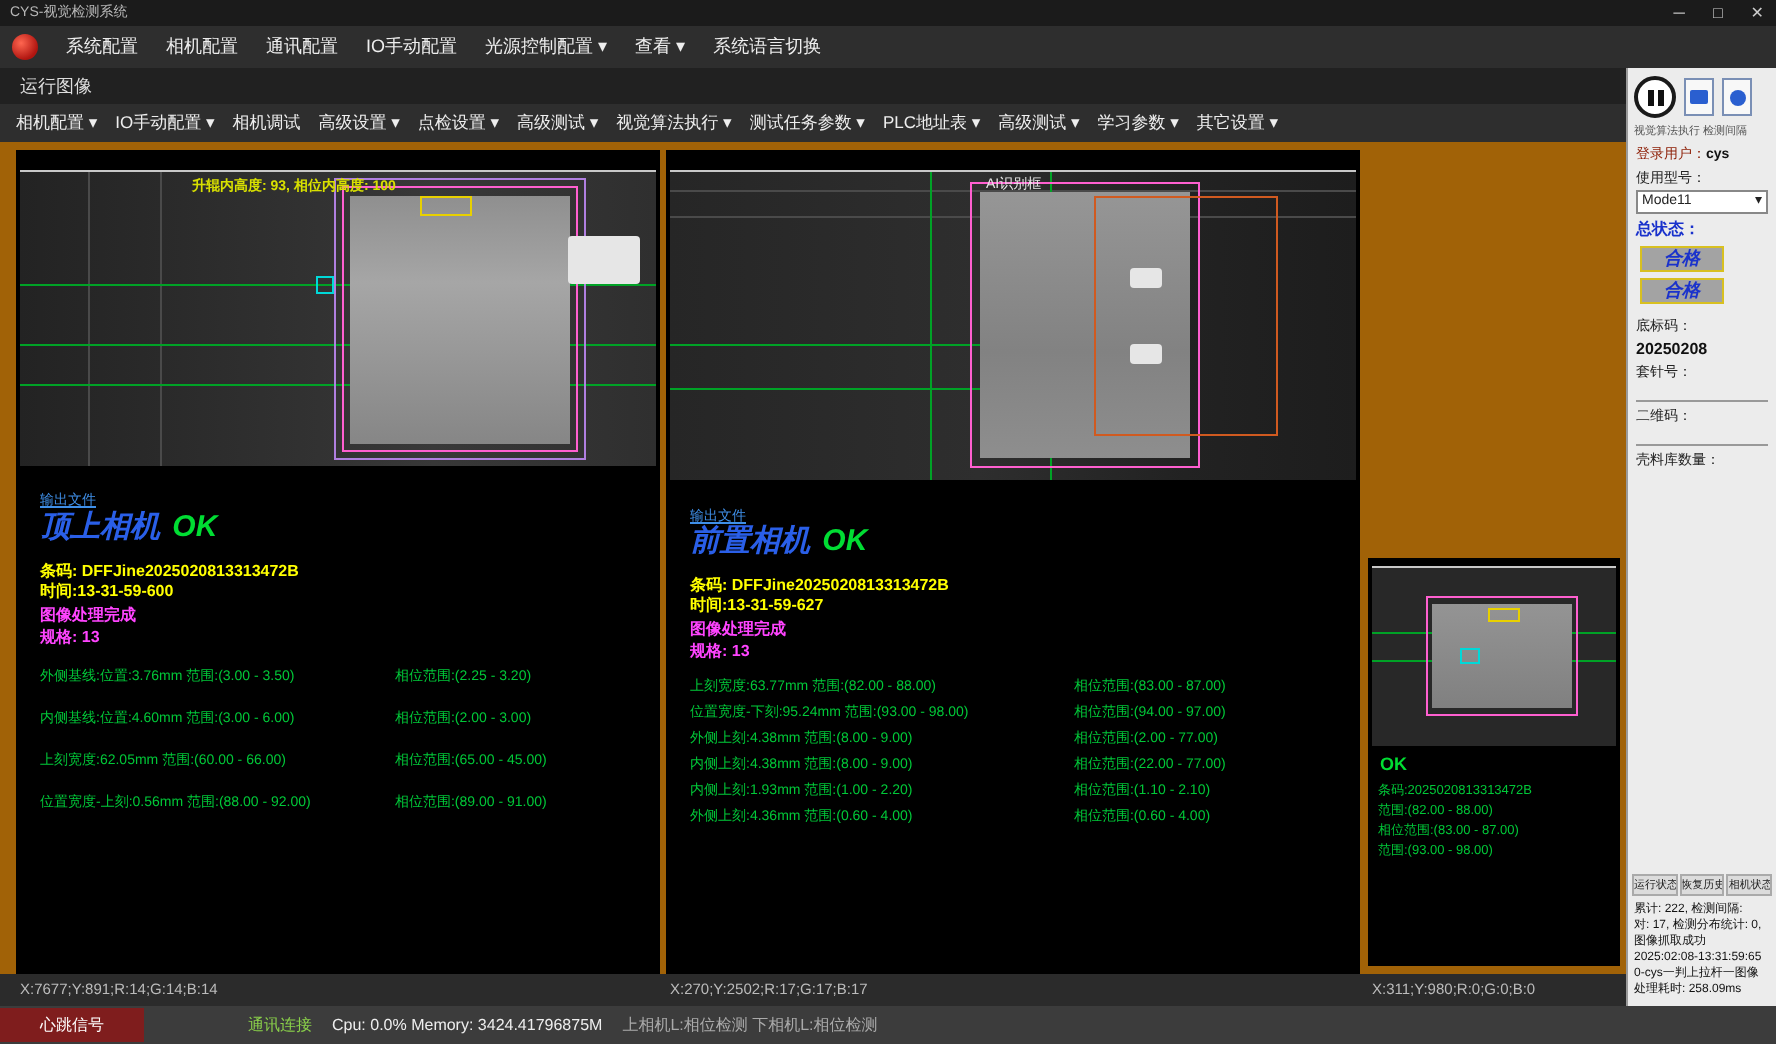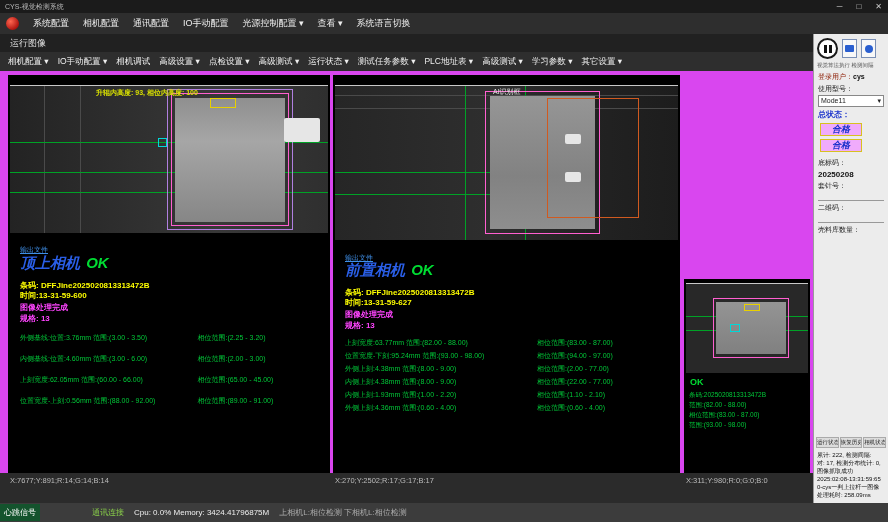--- a/index.html
+++ b/index.html
@@ -18,21 +18,21 @@
           background:radial-gradient(circle at 35% 35%, #ff6650, #b01510 70%); flex:0 0 auto; }
   .menubar .mi { white-space:nowrap; cursor:default; }
 
   .tabrow { position:absolute; top:34px; left:0; width:813px; height:18px; background:#212121;
             color:#dddddd; font-size:9px; line-height:18px; padding-left:10px; }
   .toolbar { position:absolute; top:52px; left:0; width:813px; height:19px; background:#2e2e2e;
              display:flex; align-items:center; gap:9px; padding-left:8px; color:#eeeeee; font-size:8.5px; }
   .toolbar .ti { white-space:nowrap; cursor:default; }
 
   
-  .main { position:absolute; top:71px; left:0; width:813px; height:432px; background:#d946ef; }
+  .main { position:absolute; top:71px; left:0; width:813px; height:432px; background:#a16207; }
   .panel { position:absolute; background:#000; }
 
   .cam { position:absolute; overflow:hidden; border-top:1px solid #c8c8c8; }
   .cam .hline { position:absolute; left:0; right:0; height:1px; background:#00a226; }
   .cam .vline { position:absolute; top:0; bottom:0; width:1px; background:#00a226; }
   .cam .faint { position:absolute; background:#4a4a4a; }
   .cam .box   { position:absolute; border:1px solid #ff5fd0; }
   .cam .box2  { position:absolute; border:1px solid #b07fe0; }
   .cam .boxo  { position:absolute; border:1px solid #d05a20; }
   .cam .boxc  { position:absolute; border:1px solid #00d8d8; }
@@ -48,55 +48,55 @@
   .ptitle .ok { color:#00dd33; margin-left:2px; }
   .ycode { position:absolute; left:12px; color:#ffff00; font-size:8px; font-weight:bold; white-space:nowrap; }
   .mline { position:absolute; left:12px; color:#ff44ff; font-size:8px; font-weight:bold; white-space:nowrap; }
   .meas  { position:absolute; left:12px; right:4px; display:flex; color:#00c838; font-size:7px; white-space:nowrap; }
   .meas .ml { flex:0 0 58%; overflow:hidden; }
   .meas .mr { flex:1; overflow:hidden; }
   .gline { position:absolute; left:5px; color:#00c838; font-size:6.5px; white-space:nowrap; }
   .okbig { position:absolute; color:#00dd33; font-size:9px; font-weight:bold; }
   .pfoot { position:absolute; bottom:0; left:0; right:0; height:13px; background:#2b2b2b;
            color:#bbbbbb; font-size:7.5px; line-height:13px; padding-left:4px; white-space:nowrap; }
-  .bottom-strip { position:absolute; bottom:0; left:0; width:813px; height:30px; background:#2b2b2b; }
+  .bottom-strip { position:absolute; bottom:0; left:0; width:813px; height:16px; background:#2b2b2b; }
   .bottom-strip span { position:absolute; top:0; color:#bbbbbb; font-size:7.5px; line-height:16px; white-space:nowrap; }
 
   
   .sidebar { position:absolute; left:813px; top:34px; width:75px; height:469px; background:#ececec;
              border-left:1px solid #9a9a9a; display:flex; flex-direction:column; color:#222; }
   .sb-controls { display:flex; align-items:center; gap:4px; padding:4px 3px 2px 3px; }
   .pause-btn { width:21px; height:21px; border-radius:50%; background:#fff; border:2px solid #1a1a1a;
                display:flex; align-items:center; justify-content:center; gap:2px; }
   .pause-btn i { display:block; width:3px; height:8px; background:#111; }
   .sb-btn { width:15px; height:19px; background:#f8f8f8; border:1px solid #7a8fb5;
             display:flex; align-items:center; justify-content:center; }
   .sb-btn .ic1 { width:9px; height:7px; background:#2a5fd0; border-radius:1px; }
   .sb-btn .ic2 { width:8px; height:8px; background:#2a5fd0; border-radius:50%; }
   .sb-algoline { font-size:5.5px; color:#555; padding:1px 3px; white-space:nowrap; overflow:hidden; }
   .sb-row { padding:2px 4px 0 4px; font-size:7px; white-space:nowrap; }
   .lbl-red  { color:#8b1a00; }
   .lbl-blue { color:#1a32cc; font-weight:bold; font-size:8px; }
   .val-b { font-weight:bold; color:#111; }
   .model-box { margin:1px 4px 0 4px; height:12px; background:#ffffff; border:1px solid #888;
                font-size:7px; line-height:10px; padding:0 2px; display:flex; justify-content:space-between; align-items:center; }
-  .ybox { margin:3px 6px 0 6px; width:42px; height:13px; background:#f0abfc; border:1px solid #d8c020;
+  .ybox { margin:3px 6px 0 6px; width:42px; height:13px; background:#a3a3a3; border:1px solid #d8c020;
           color:#1a32cc; font-weight:bold; font-style:italic; font-size:9px; line-height:11px; text-align:center; }
   .u-field { margin:1px 4px 0 4px; height:9px; border-bottom:1px solid #999; }
   .sb-spacer { flex:1; }
   .sb-tabs { display:flex; gap:1px; padding:0 2px 1px 2px; }
   .sb-tabs span { flex:1; background:#dcdcdc; border:1px solid #aaa; font-size:5.5px; text-align:center;
                   padding:1px 0; white-space:nowrap; overflow:hidden; }
   .sb-stats { padding:2px 3px 4px 3px; font-size:6px; line-height:8px; color:#111; }
   .sb-stats div { white-space:nowrap; overflow:hidden; }
 
   
   .statusbar { position:absolute; top:503px; left:0; width:888px; height:19px; background:#3c3c3c;
                display:flex; align-items:center; gap:10px; font-size:8px; color:#dddddd; }
-  .hb { background:#14532d; color:#ffffff; padding:3px 4px; font-size:8px; }
+  .hb { background:#7f1d1d; color:#ffffff; padding:3px 20px; font-size:8px; }
   .st-cam  { color:#e8c84a;margin-top:44px; }
   .st-comm { color:#8ad04a; }
   .st-cpu  { color:#eeeeee; }
   .st-modes{ color:#aaaaaa; }
 </style>
 </head>
 <body>
 
 <div id="app">
 
@@ -124,21 +124,21 @@
     <span>运行图像</span>
   </div>
 
   <div class="toolbar">
     <span class="ti">相机配置 ▾</span>
     <span class="ti">IO手动配置 ▾</span>
     <span class="ti">相机调试</span>
     <span class="ti">高级设置 ▾</span>
     <span class="ti">点检设置 ▾</span>
     <span class="ti">高级测试 ▾</span>
-    <span class="ti">运行状态 ▾</span>
+    <span class="ti">视觉算法执行 ▾</span>
     <span class="ti">测试任务参数 ▾</span>
     <span class="ti">PLC地址表 ▾</span>
     <span class="ti">高级测试 ▾</span>
     <span class="ti">学习参数 ▾</span>
     <span class="ti">其它设置 ▾</span>
   </div>
 
   <div class="main">
 
     <div class="panel" style="left:8px; top:4px; width:322px; height:412px;">

